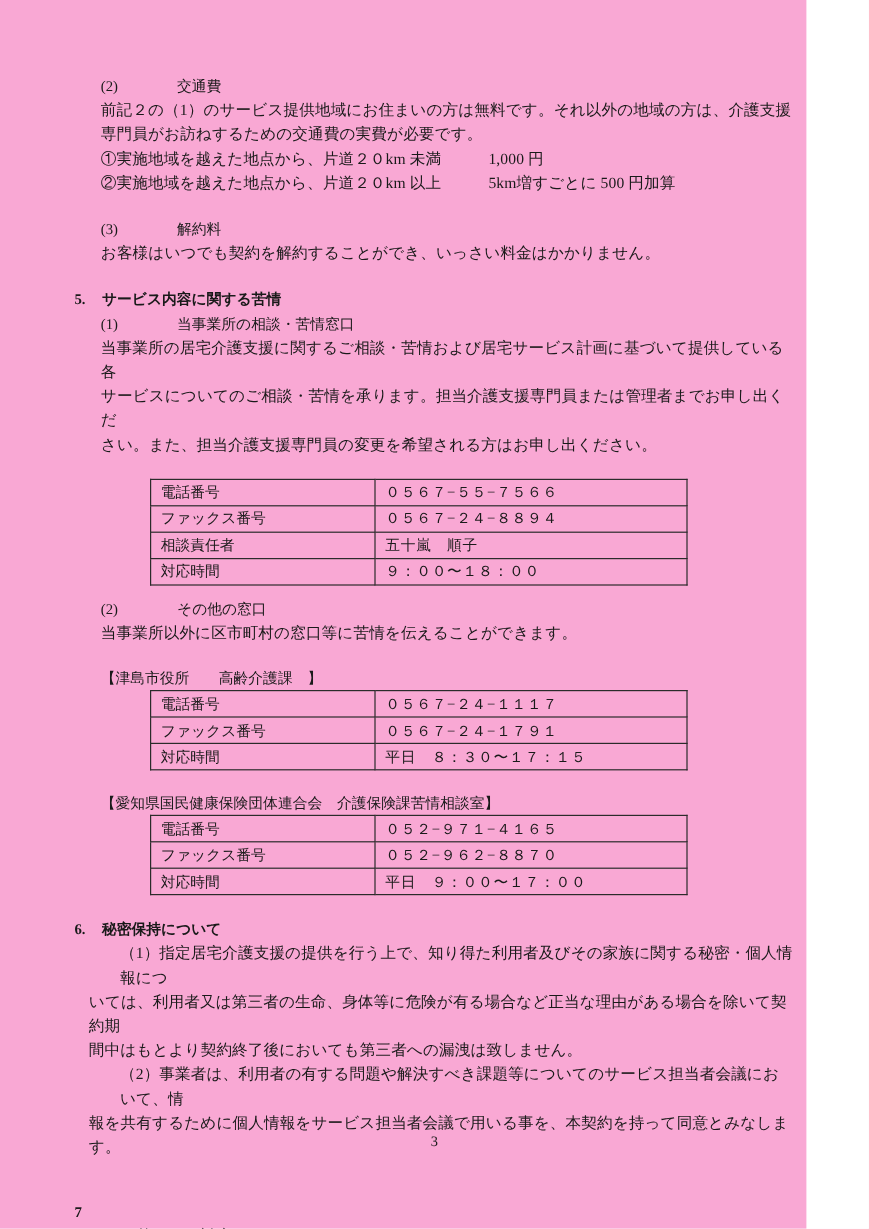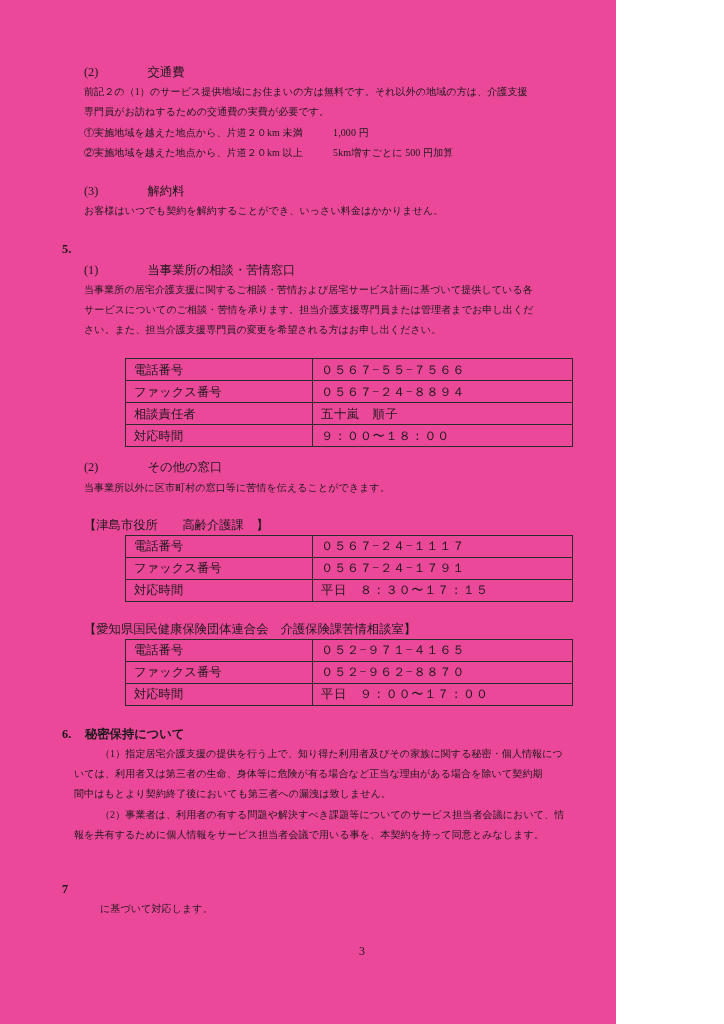--- a/index.html
+++ b/index.html
@@ -11,34 +11,34 @@
     width: 724px;
     height: 1024px;
     position: relative;
     font-family: "Liberation Serif", "DejaVu Serif", serif;
     color: #1a1a1a;
     overflow: hidden;
   }
   .page {
     position: absolute;
     left: 0; top: 0;
-    width: 616px;
+    width: 672px;
     height: 1024px;
-    background: #ec4899;
+    background: #f9a8d4;
   }
   .content {
     position: absolute;
     left: 62px;
     top: 62px;
     width: 600px;
   }
 
   
   .para {
-    font-size: 10px;
+    font-size: 13px;
     line-height: 20.2px;
     letter-spacing: 0.1px;
     white-space: pre-wrap;
     margin: 0;
   }
   .para.body { margin-left: 22px; }
 
   
   .subhead {
     font-size: 12.3px;
@@ -122,20 +122,21 @@
 
     <div class="gap-md"></div>
 
     <div class="subhead"><span class="num">(3)</span>　　　　<span>解約料</span></div>
     <p class="para body">お客様はいつでも契約を解約することができ、いっさい料金はかかりません。</p>
 
     <div class="gap-md"></div>
 
     <div class="section-head">
       <span class="sec-num">5.</span>
+      <span class="sec-title">サービス内容に関する苦情</span>
     </div>
 
     <div class="subhead"><span class="num">(1)</span>　　　　<span>当事業所の相談・苦情窓口</span></div>
     <p class="para body">当事業所の居宅介護支援に関するご相談・苦情および居宅サービス計画に基づいて提供している各</p>
     <p class="para body">サービスについてのご相談・苦情を承ります。担当介護支援専門員または管理者までお申し出くだ</p>
     <p class="para body">さい。また、担当介護支援専門員の変更を希望される方はお申し出ください。</p>
 
     <div class="gap-md"></div>
 
     <table class="contact">

